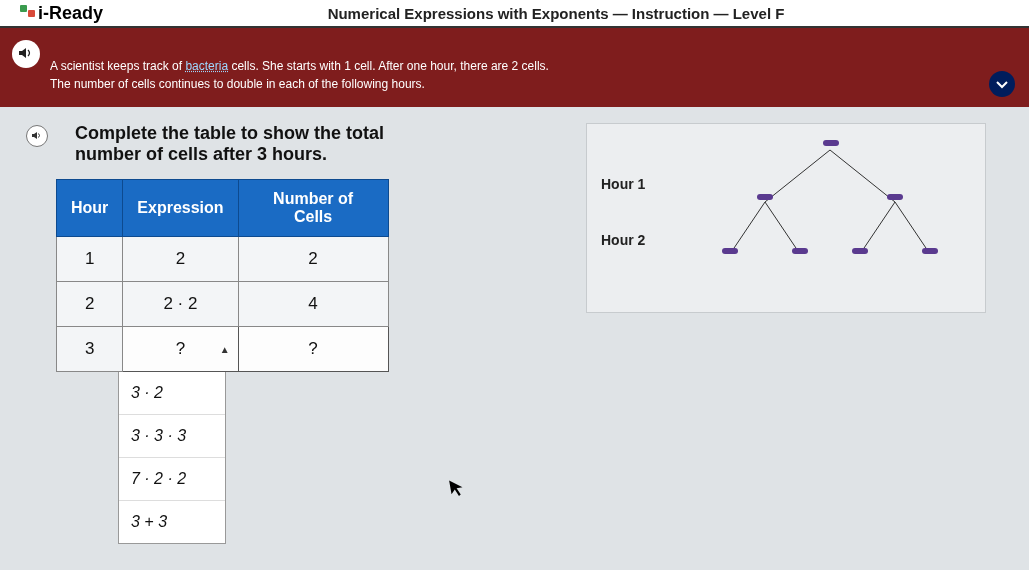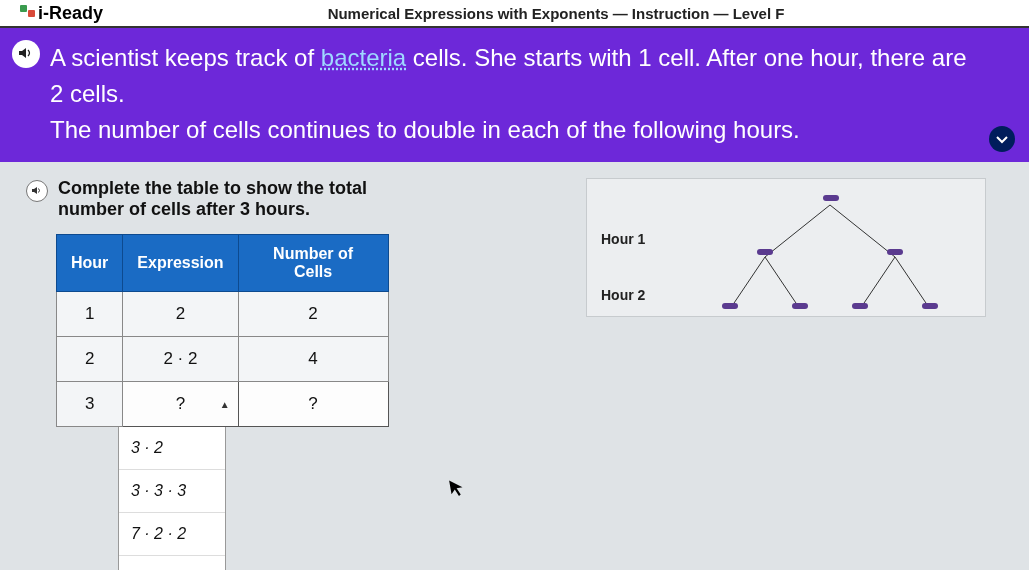--- a/index.html
+++ b/index.html
@@ -47,24 +47,24 @@
   border-radius:1px;
 }
 .breadcrumb {
   flex:1;
   text-align:center;
   font-size:15px;
   font-weight:600;
   color:#222;
 }
 .blue-banner {
-  background:#6d28d9;
+  background:#7f1d1d;
   color:#fff;
-  padding:12px 60px 14px 50px;
-  font-size:24px;
+  padding:29px 60px 14px 50px;
+  font-size:12px;
   line-height:1.5;
   position:relative;
 }
 .speaker-btn {
   position:absolute;
   left:12px;
   top:12px;
   width:28px;height:28px;
   background:#fff;
   border-radius:50%;
@@ -94,21 +94,21 @@
 .content {
   display:flex;
   padding:16px 26px;
   gap:40px;
 }
 .left-col { flex:0 0 520px; }
 .right-col { flex:1; }
 .instruction-line {
   display:flex;
   align-items:flex-start;
-  gap:10px;
+  gap:27px;
   font-size:18px;
   font-weight:600;
   color:#111;
   margin-bottom:14px;
 }
 .small-speaker {
   width:22px;height:22px;
   border:1px solid #777;
   border-radius:50%;
   background:#fff;
@@ -170,21 +170,21 @@
   font-size:16px;
   color:#111;
   border-bottom:1px solid #ddd;
 }
 .option:last-child { border-bottom:none; }
 .diagram-box {
   background:#eceef0;
   border:1px solid #c7cbce;
   padding:14px 16px 24px 16px;
   width:400px;
-  height:139px;
+  height:190px;
   position:relative;
 }
 .diagram-label {
   position:absolute;
   font-size:14px;
   font-weight:600;
   color:#222;
 }
 .tree-svg {
   position:absolute;

